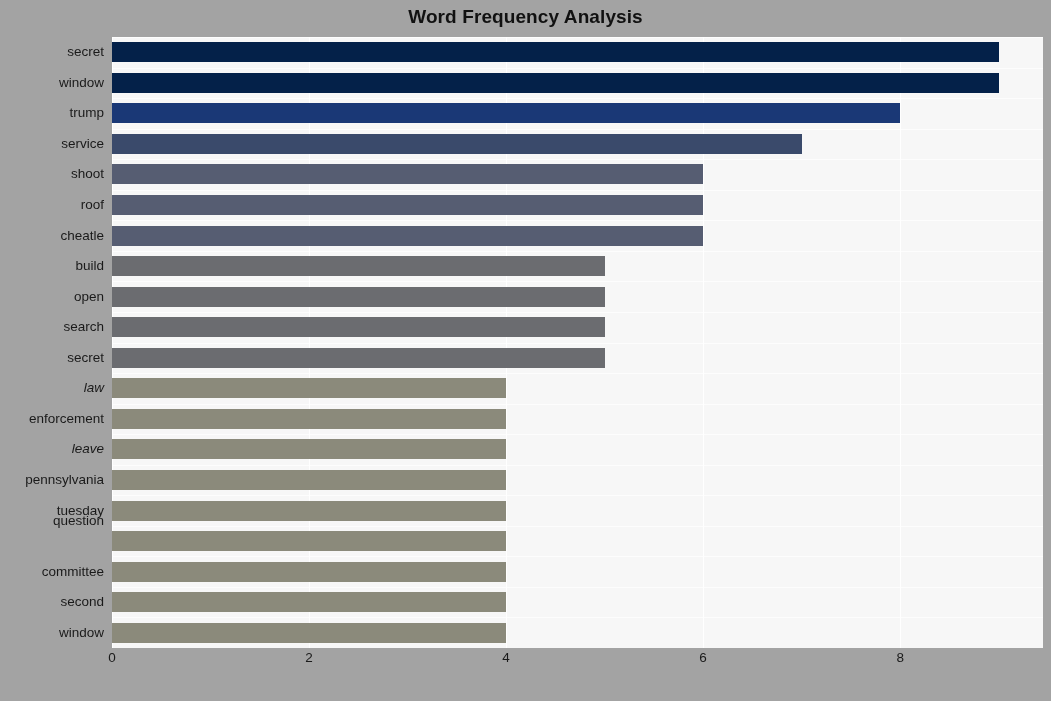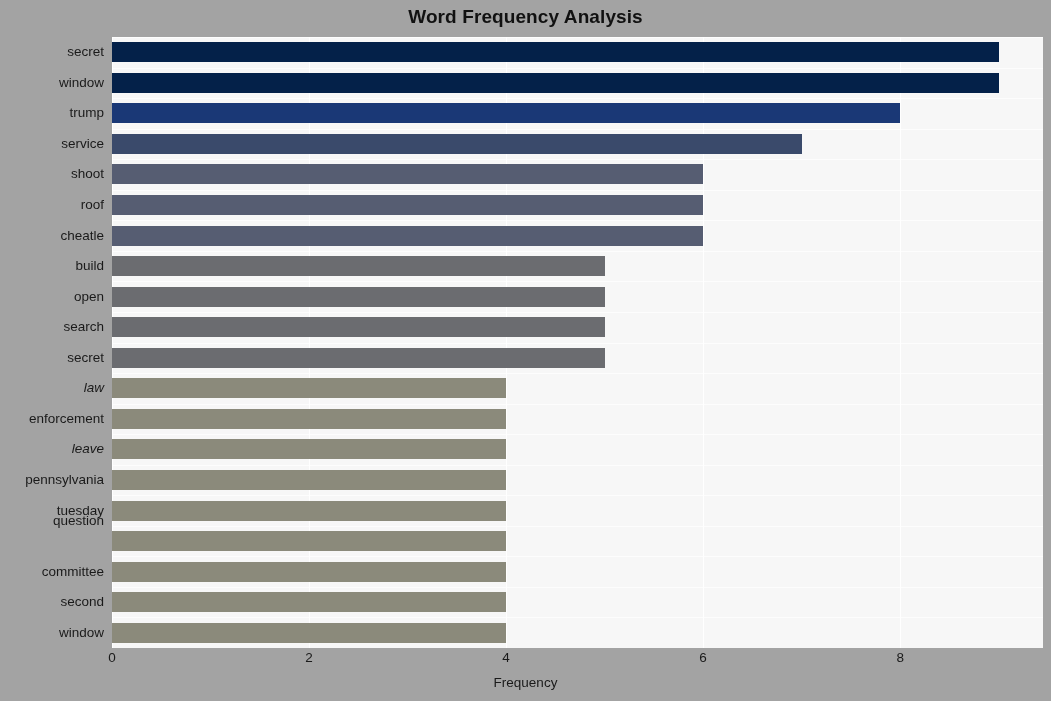--- a/index.html
+++ b/index.html
@@ -182,15 +182,14 @@
     </div>
 
   <div id="xlabels">
       <div class="xtick" style="left: 0px;">0</div>
       <div class="xtick" style="left: 197.037px;">2</div>
       <div class="xtick" style="left: 394.074px;">4</div>
       <div class="xtick" style="left: 591.111px;">6</div>
       <div class="xtick" style="left: 788.148px;">8</div>
     </div>
 
-  <div id="xaxis-label">Frequency</div>
 
 </div>
 
 </body></html>

